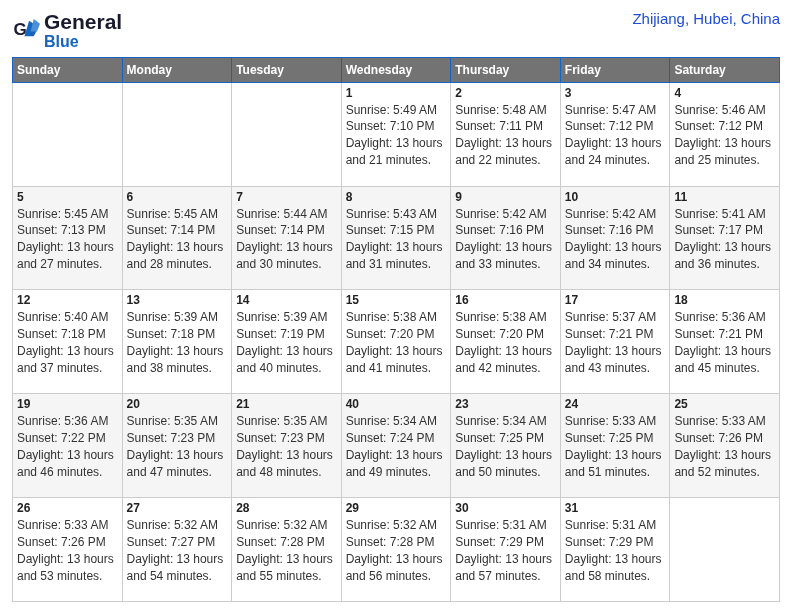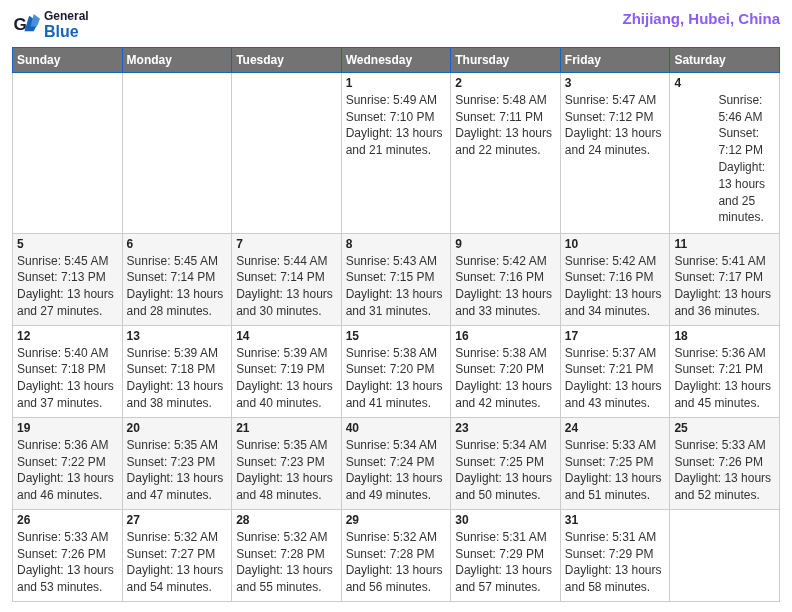--- a/index.html
+++ b/index.html
@@ -36,22 +36,21 @@
       text-align: right;
     }
     .main-title {
       font-size: 32px;
       font-weight: bold;
       color: #1a1a2e;
       line-height: 1.1;
     }
     .subtitle {
       font-size: 15px;
-      color: #8b5cf6;
-      font-weight: bold;
+      color: #1d4ed8;
     }
     .calendar {
       flex: 1;
       border: 1px solid #ccc;
       border-collapse: collapse;
       width: 100%;
       table-layout: fixed;
     }
     .calendar thead tr th {
       background: #737373;
@@ -94,21 +93,21 @@
 
 <div class="page">
   <div class="header">
     <div class="logo">
       <svg class="logo-icon" viewBox="0 0 36 36">
         <text x="2" y="24" font-size="22" font-weight="bold" fill="#1a1a2e" font-family="Arial">G</text>
         <polygon points="22,6 34,14 28,26 16,26" fill="#1565c0"></polygon>
         <polygon points="28,4 36,10 32,20 24,20" fill="#4a90d9"></polygon>
       </svg>
       <div>
-        <div style="font-size:12px;font-weight:bold;color:#1a1a2e;line-height:1.1;">
+        <div style="font-size:21px;font-weight:bold;color:#1a1a2e;line-height:1.1;">
           <span style="color:#1a1a2e">General</span>
         </div>
         <div style="font-size:16px;font-weight:bold;color:#1565c0;line-height:1.1;">
           <span>Blue</span>
         </div>
       </div>
     </div>
     <div class="title-block">
       <div class="subtitle">Zhijiang, Hubei, China</div>
     </div>
@@ -147,21 +146,21 @@
           </td>
           <td>
             <span class="day-num">3</span>
             <div class="day-info" style="white-space: pre-line;">Sunrise: 5:47 AM
 Sunset: 7:12 PM
 Daylight: 13 hours
 and 24 minutes.</div>
           </td>
           <td>
             <span class="day-num">4</span>
-            <div class="day-info" style="white-space: pre-line; margin-left: 44px;">Sunrise: 5:46 AM
+            <div class="day-info" style="white-space: pre-line;">Sunrise: 5:46 AM
 Sunset: 7:12 PM
 Daylight: 13 hours
 and 25 minutes.</div>
           </td>
         </tr>
         <tr>
           <td>
             <span class="day-num">5</span>
             <div class="day-info" style="white-space: pre-line;">Sunrise: 5:45 AM
 Sunset: 7:13 PM

